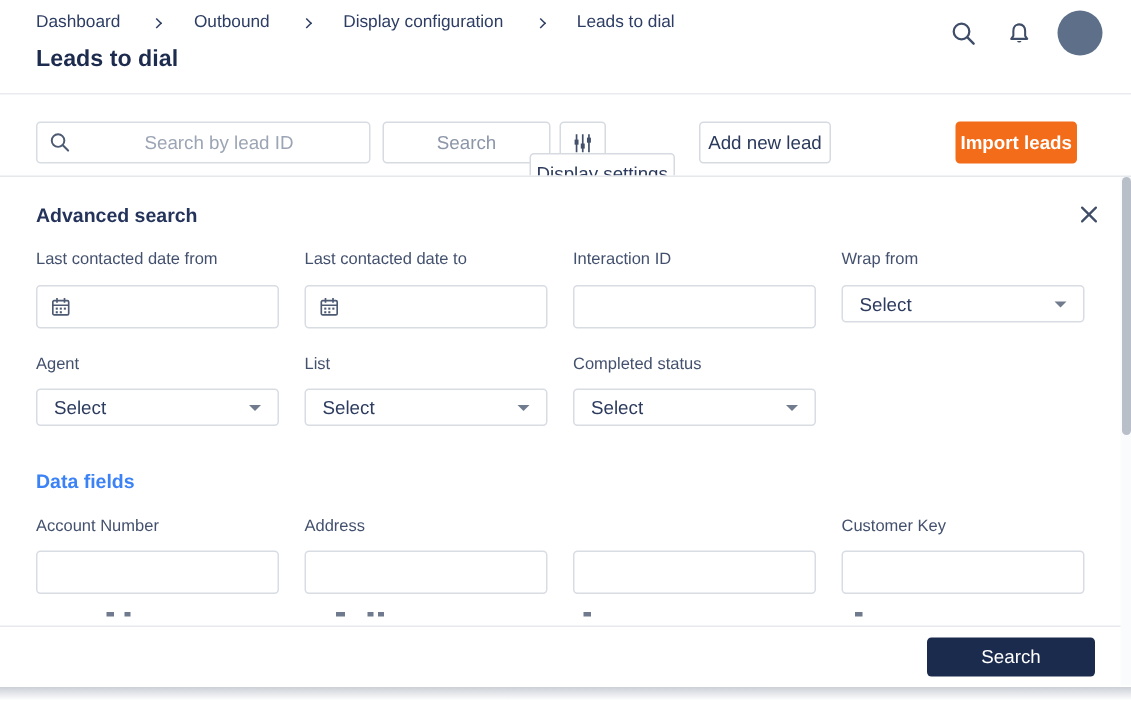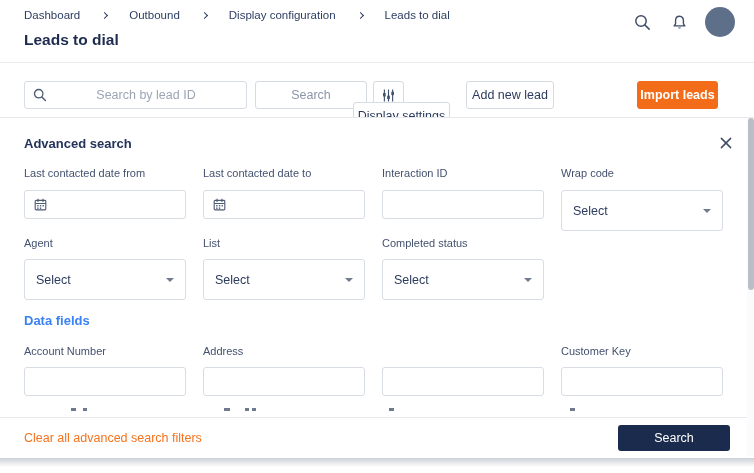--- a/index.html
+++ b/index.html
@@ -52,21 +52,21 @@
   .fl-r1 { top:49px; } .fi-r1 { top:72px; }
   .fl-r2 { top:119px; } .fi-r2 { top:141px; }
   .sec-title { position:absolute; top:195px; left:24px; font-size:13px; font-weight:700; color:#3b82f6; }
   .fl-r3 { top:227px; } .fi-r3 { top:249px; }
   .col1 { left:24px; } .col2 { left:203px; } .col3 { left:382px; } .col4 { left:561px; }
 
   .input-box { position:absolute; width:162px; height:29px; border:1px solid #d8dce3; border-radius:3px;
                background:#fff; display:flex; align-items:center; padding:0 9px; gap:7px; }
   .input-box input { border:none; outline:none; flex:1; min-width:0; font-size:12.5px; color:#2c3b5e;
                      font-family:"Liberation Sans", sans-serif; background:transparent; }
-  .select-box { position:absolute; width:162px; height:41px; border:1px solid #d8dce3; border-radius:3px;
+  .select-box { position:absolute; width:162px; height:25px; border:1px solid #d8dce3; border-radius:3px;
                 background:#fff; display:flex; align-items:center; padding:11px 11px; cursor:pointer; }
   .select-value { flex:1; font-size:12.5px; color:#2c3b5e; }
   .caret { width:0; height:0; border-left:4px solid transparent; border-right:4px solid transparent;
            border-top:4.5px solid #707b8e; }
 
   
   .remnant { position:absolute; top:290px; height:3px; background:rgba(63,77,104,.75); }
 
   
   .panel-footer { position:absolute; top:299px; left:0; width:754px; height:41px; background:#fff;
@@ -150,21 +150,21 @@
     <button class="close-btn">
       <svg width="14" height="14" viewBox="0 0 14 14" fill="none">
         <line x1="2.4" y1="2.4" x2="11.6" y2="11.6" stroke="#3f4d68" stroke-width="1.5" stroke-linecap="round"></line>
         <line x1="11.6" y1="2.4" x2="2.4" y2="11.6" stroke="#3f4d68" stroke-width="1.5" stroke-linecap="round"></line>
       </svg>
     </button>
 
     <label class="field-label field fl-r1 col1">Last contacted date from</label>
     <label class="field-label field fl-r1 col2">Last contacted date to</label>
     <label class="field-label field fl-r1 col3">Interaction ID</label>
-    <label class="field-label field fl-r1 col4">Wrap code</label>
+    <label class="field-label field fl-r1 col4">Wrap from</label>
 
     <div class="input-box fi-r1 col1">
       <svg width="13" height="13" viewBox="0 0 14 14" fill="none">
         <rect x="1.3" y="2.6" width="11.4" height="10.2" rx="1" stroke="#4d5a73" stroke-width="1.2"></rect>
         <line x1="4.3" y1="0.8" x2="4.3" y2="4.2" stroke="#4d5a73" stroke-width="1.2"></line>
         <line x1="9.7" y1="0.8" x2="9.7" y2="4.2" stroke="#4d5a73" stroke-width="1.2"></line>
         <line x1="1.3" y1="5.9" x2="12.7" y2="5.9" stroke="#4d5a73" stroke-width="1.1"></line>
         <rect x="3.4" y="7.6" width="1.5" height="1.5" fill="#4d5a73"></rect>
         <rect x="6.3" y="7.6" width="1.5" height="1.5" fill="#4d5a73"></rect>
         <rect x="9.2" y="7.6" width="1.5" height="1.5" fill="#4d5a73"></rect>
@@ -233,21 +233,20 @@
 
     <span class="remnant" style="left:71px;  width:5px;"></span>
     <span class="remnant" style="left:83px;  width:4px;"></span>
     <span class="remnant" style="left:224px; width:6px;"></span>
     <span class="remnant" style="left:245px; width:4px;"></span>
     <span class="remnant" style="left:252px; width:4px;"></span>
     <span class="remnant" style="left:389px; width:5px;"></span>
     <span class="remnant" style="left:570px; width:5px;"></span>
 
     <div class="panel-footer">
-      <a class="clear-link">Clear all advanced search filters</a>
       <button class="btn-footer-search">Search</button>
     </div>
   </section>
 
   <div class="panel-shadow"></div>
 
   <div class="scroll-track">
     <div class="scroll-thumb"></div>
   </div>
 

